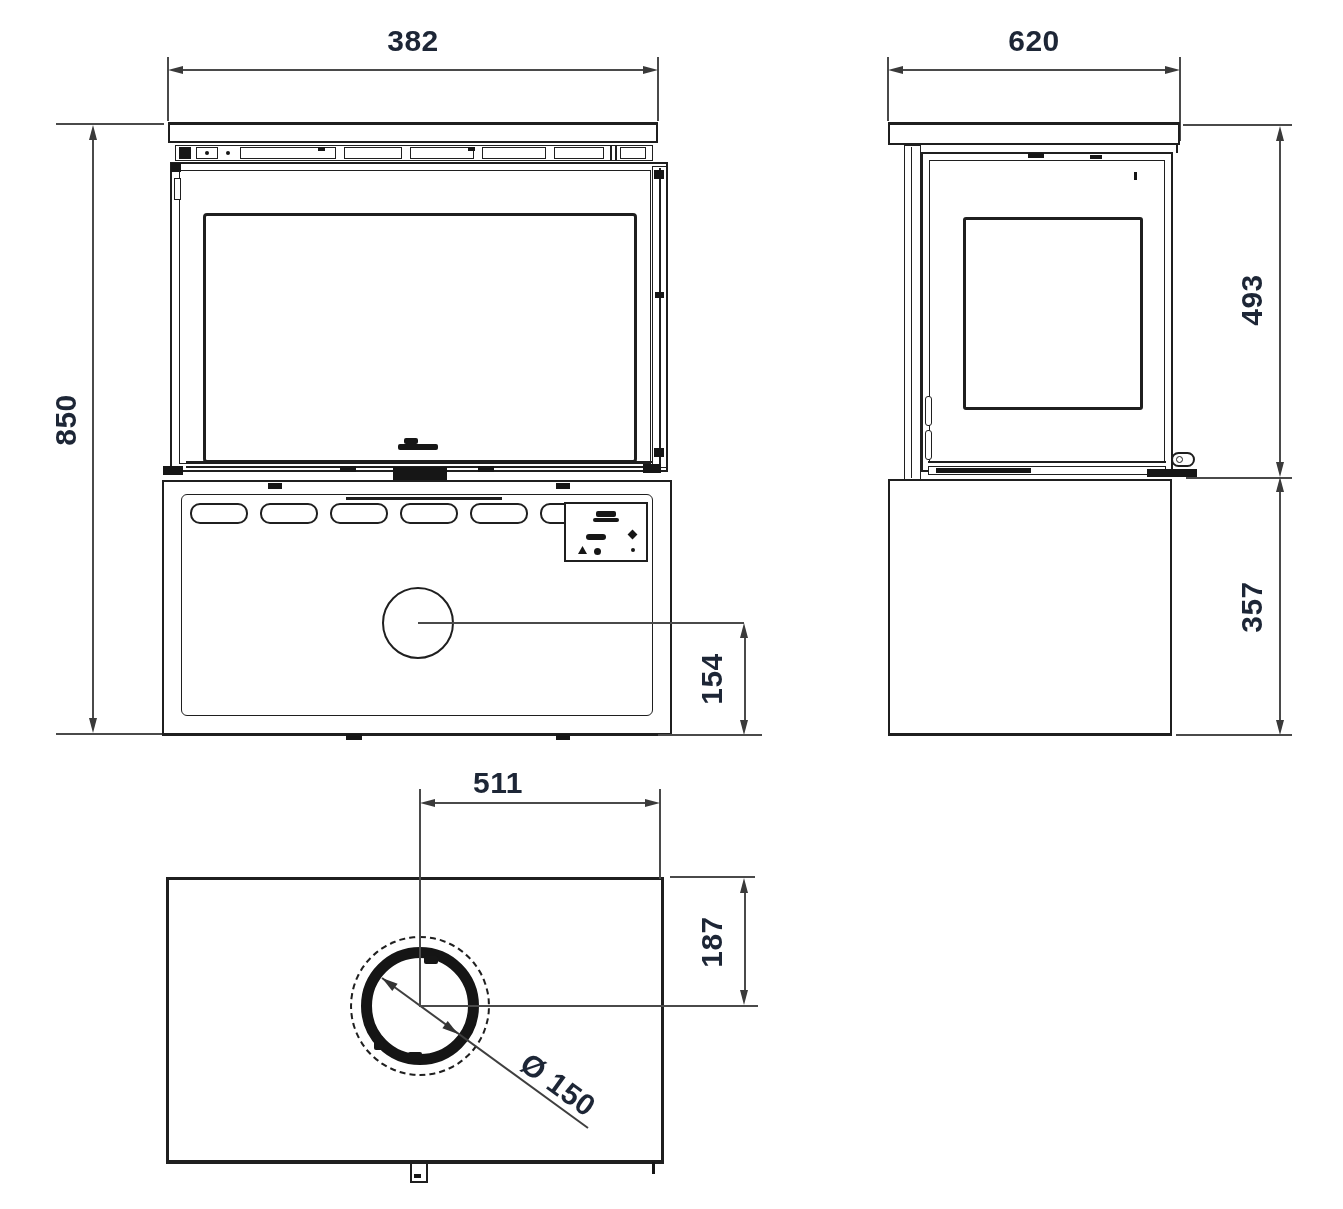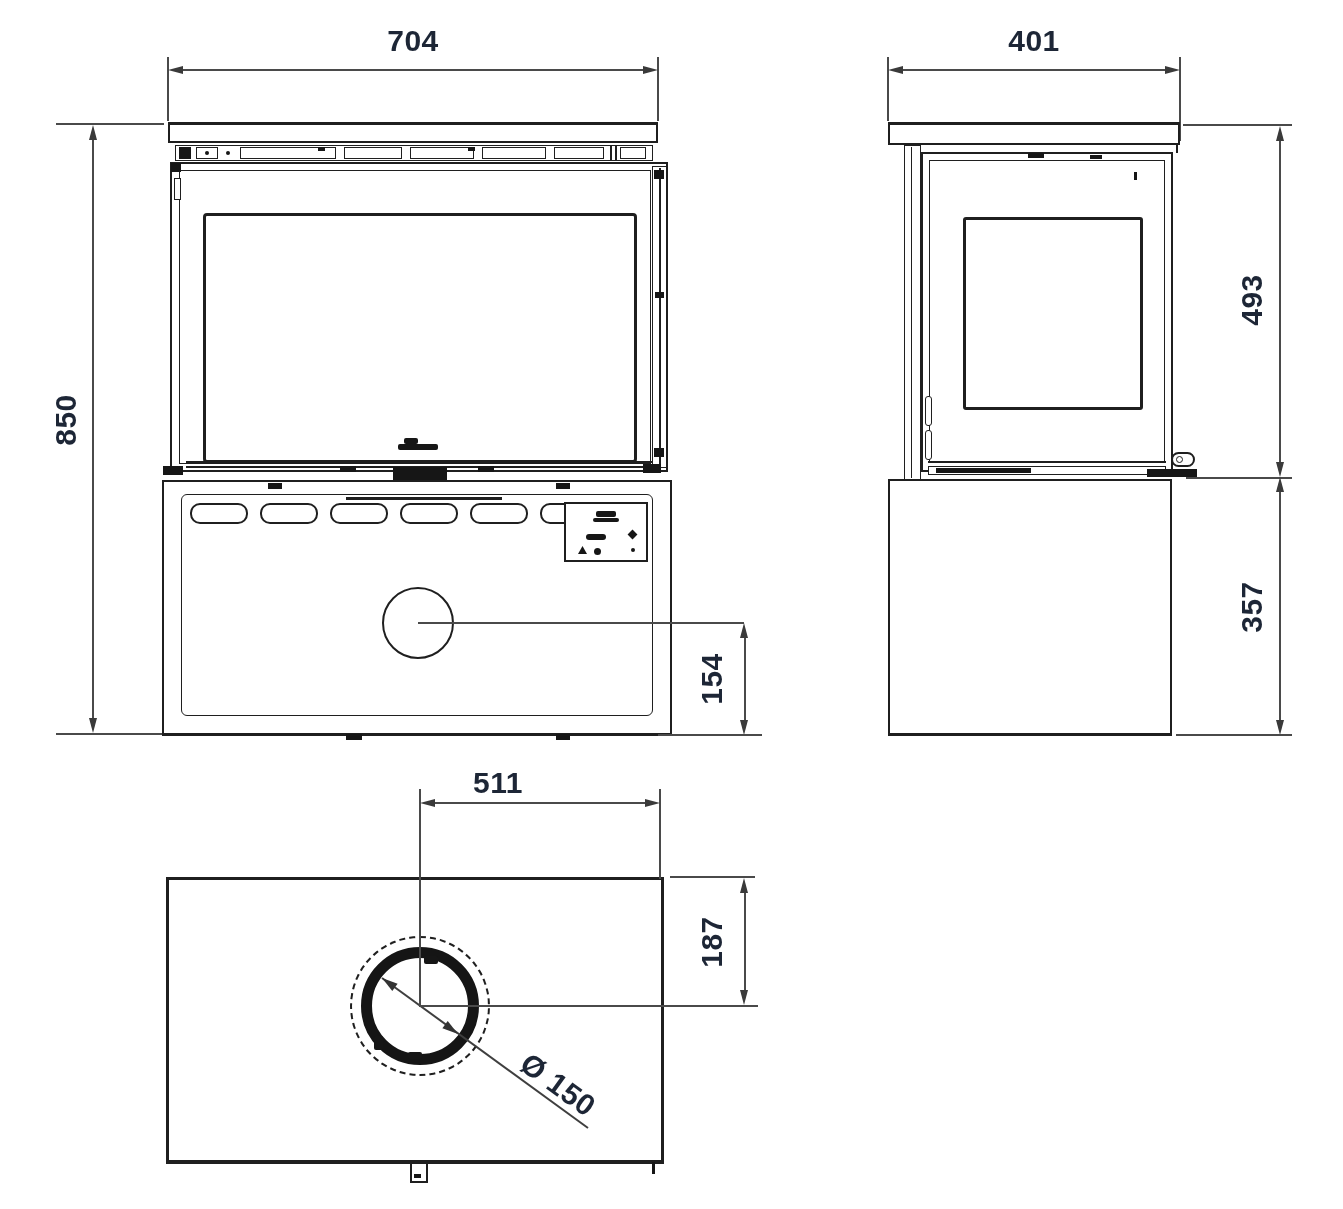--- a/index.html
+++ b/index.html
@@ -25,21 +25,21 @@
   .lblv{transform:rotate(-90deg);}
   .diag{transform:rotate(36deg);width:110px;}
 </style>
 </head>
 <body>
 
 <div class="canvas">
 
   <div>
 
-    <div class="lbl" style="left:363px;top:26px;">704</div>
+    <div class="lbl" style="left:363px;top:26px;">382</div>
     <div class="v" style="left:167px;top:57px;height:64px;"></div>
     <div class="v" style="left:657px;top:57px;height:64px;"></div>
     <div class="h" style="left:183px;top:69px;width:460px;"></div>
     <div class="arrL" style="left:168px;top:66px;"></div>
     <div class="arrR" style="left:643px;top:66px;"></div>
 
     <div class="lbl lblv" style="left:16px;top:405px;">850</div>
     <div class="h" style="left:56px;top:123px;width:108px;"></div>
     <div class="h" style="left:56px;top:733px;width:112px;"></div>
     <div class="v" style="left:92px;top:140px;height:578px;"></div>
@@ -117,21 +117,21 @@
     <div class="v" style="left:744px;top:638px;height:82px;"></div>
     <div class="arrU" style="left:740px;top:623px;"></div>
     <div class="arrD" style="left:740px;top:720px;"></div>
     <div class="h" style="left:658px;top:734px;width:104px;"></div>
     <div class="fill" style="left:346px;top:734px;width:16px;height:6px;"></div>
     <div class="fill" style="left:556px;top:734px;width:14px;height:6px;"></div>
   </div>
 
   <div>
 
-    <div class="lbl" style="left:984px;top:26px;">401</div>
+    <div class="lbl" style="left:984px;top:26px;">620</div>
     <div class="v" style="left:887px;top:57px;height:64px;"></div>
     <div class="v" style="left:1179px;top:57px;height:84px;"></div>
     <div class="h" style="left:903px;top:69px;width:262px;"></div>
     <div class="arrL" style="left:888px;top:66px;"></div>
     <div class="arrR" style="left:1165px;top:66px;"></div>
 
     <div class="box" style="left:888px;top:122px;width:292px;height:23px;border-top-width:3px;"></div>
     <div class="ov" style="left:1176px;top:145px;height:8px;"></div>
 
     <div class="box thin" style="left:904px;top:145px;width:17px;height:335px;"></div>

